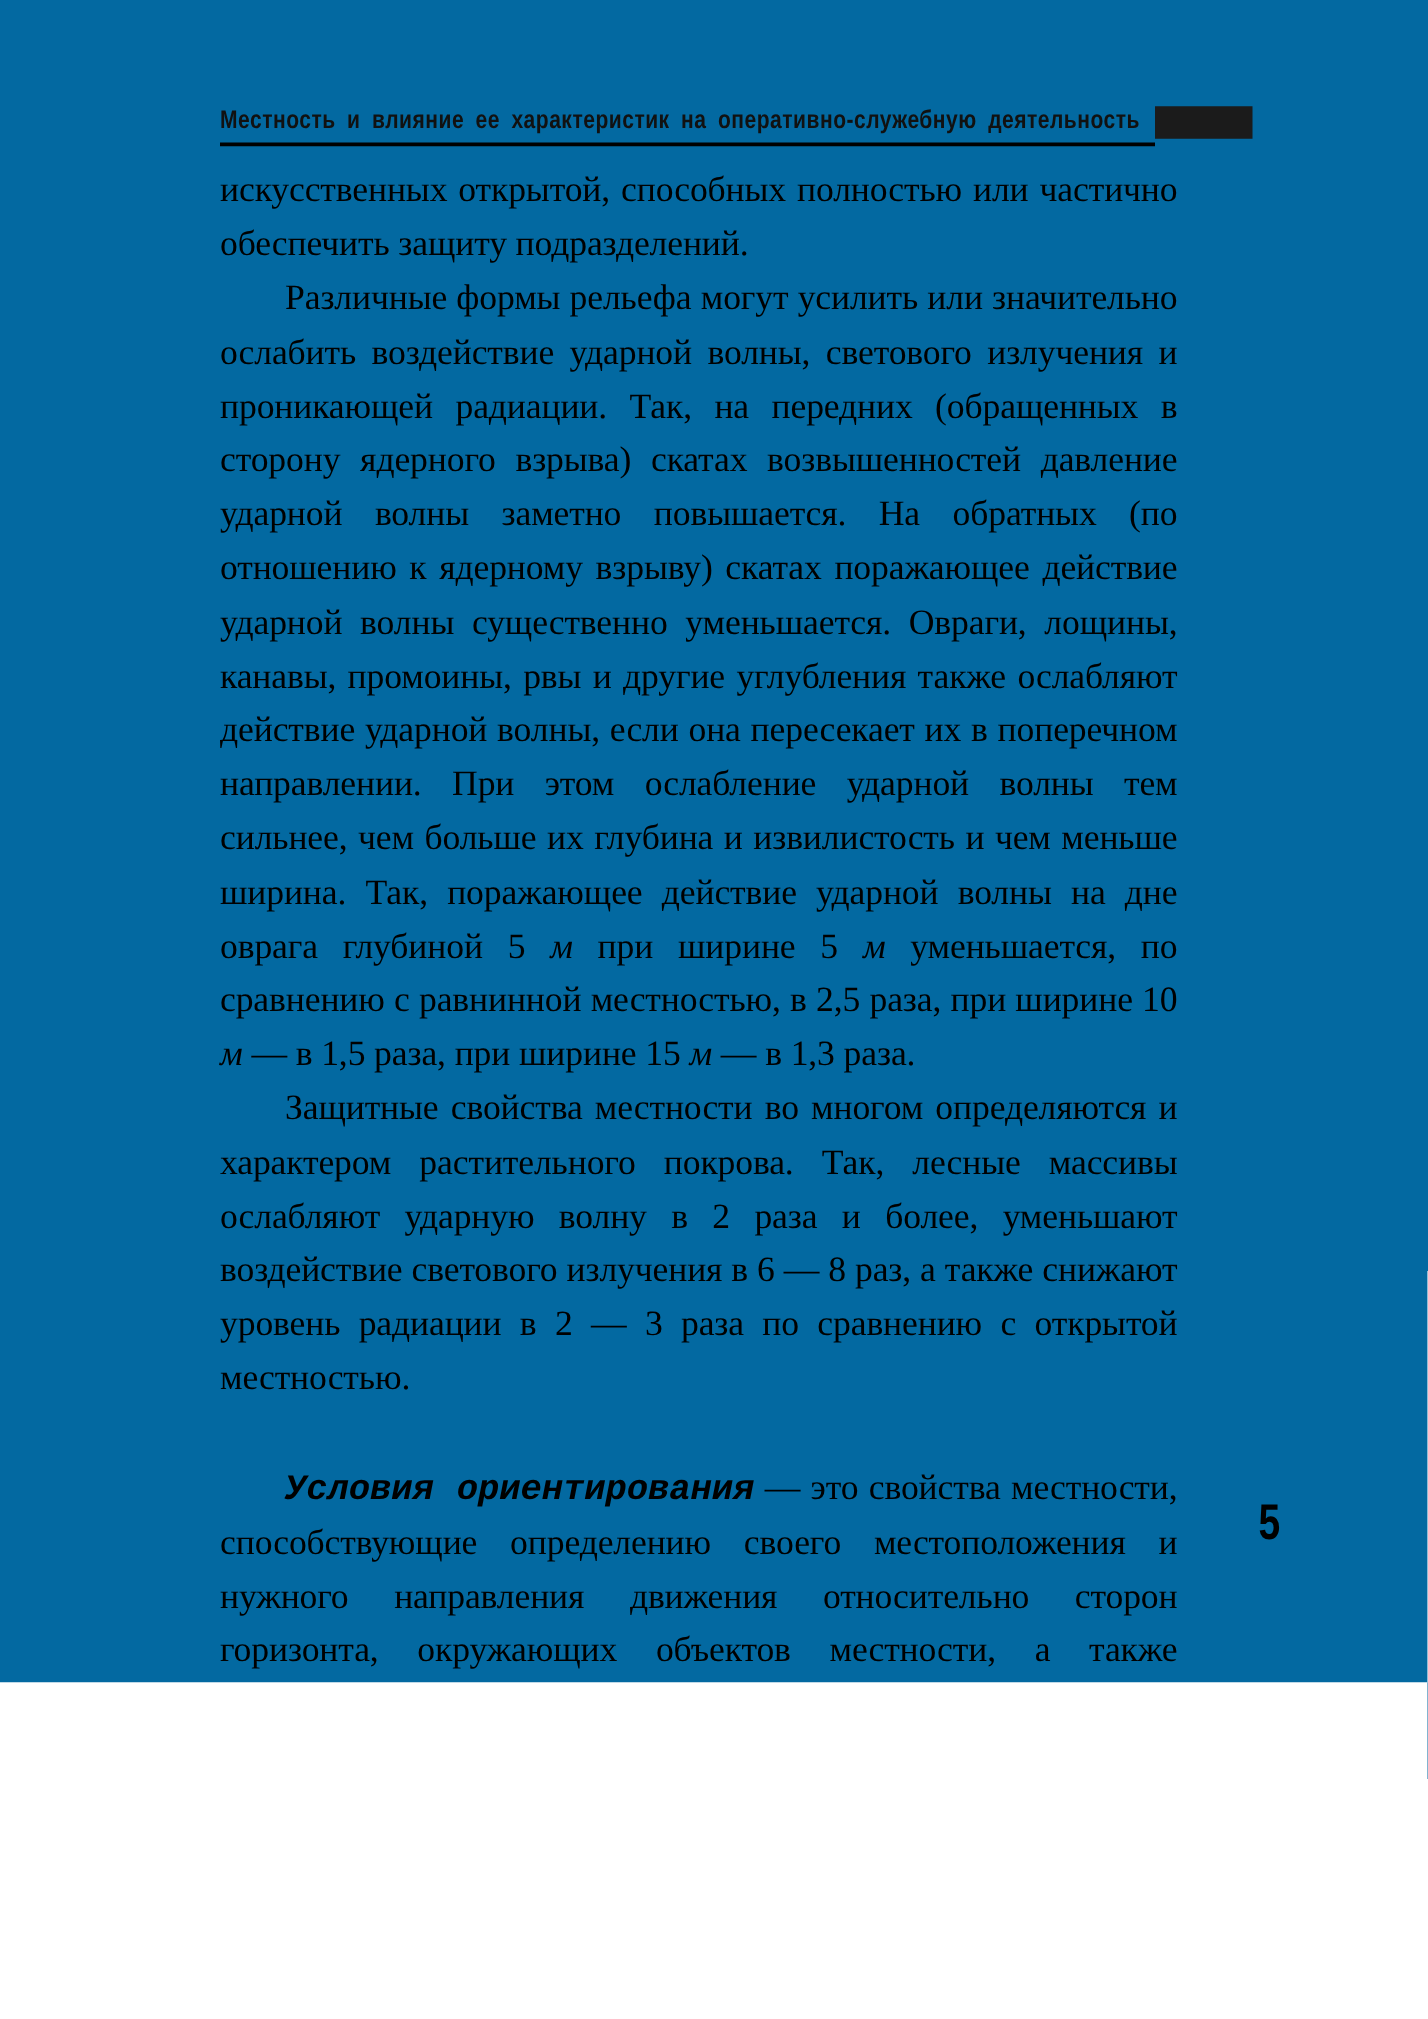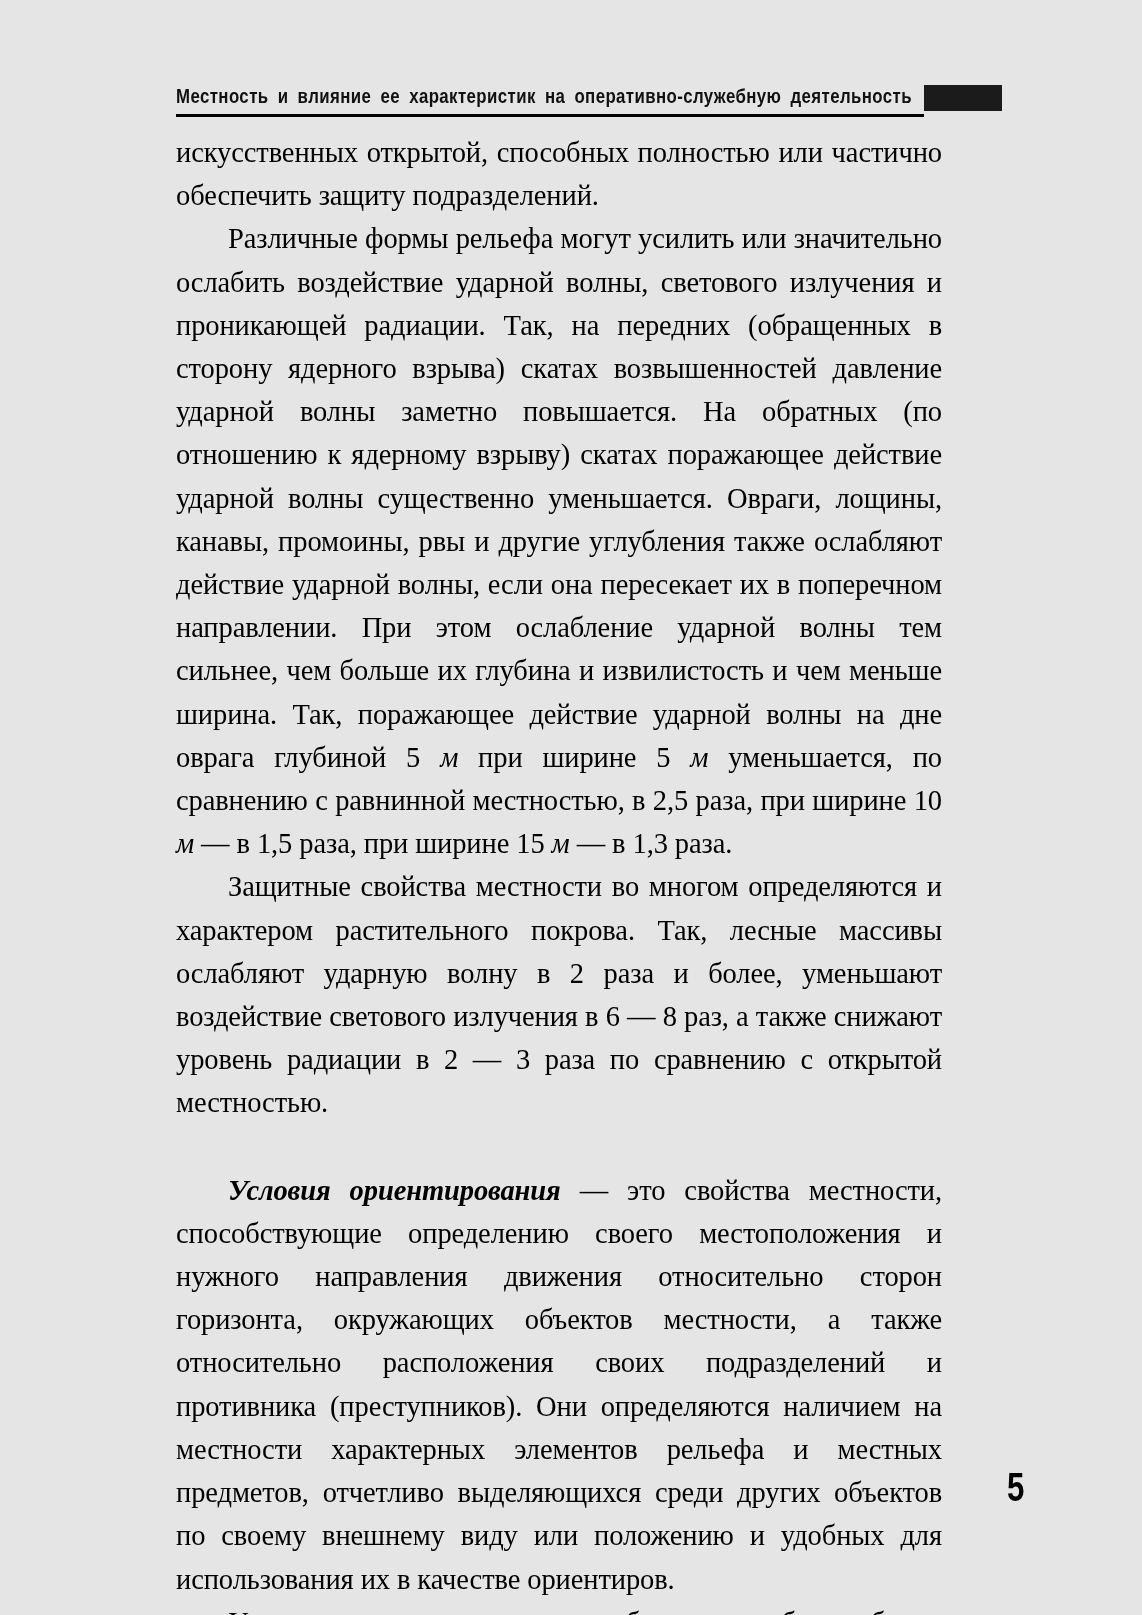--- a/index.html
+++ b/index.html
@@ -3,22 +3,22 @@
 <meta charset="utf-8">
 <style>
   html, body {
     margin: 0;
     padding: 0;
     background: #ffffff;
   }
   .page {
     position: relative;
     width: 1142px;
-    height: 1615px;
-    background: #e5e5e5;
+    height: 1346px;
+    background: #0369a1;
     overflow: hidden;
     font-family: "Liberation Serif", "DejaVu Serif", serif;
     color: #000000;
   }
 
   
   .running-head {
     position: absolute;
     left: 176px;
     top: 84px;
@@ -79,20 +79,21 @@
   }
   .gap-block {
     height: 44px;
   }
   em.it {
     font-style: italic;
   }
   strong.bi {
     font-weight: bold;
     font-style: italic;
+    font-family: Liberation Mono, monospace;
   }
 
   
   .folio {
     position: absolute;
     right: 118px;
     bottom: 108px;
     font-family: "Liberation Sans Narrow", "Liberation Sans", sans-serif;
     font-weight: bold;
     font-size: 40px;

